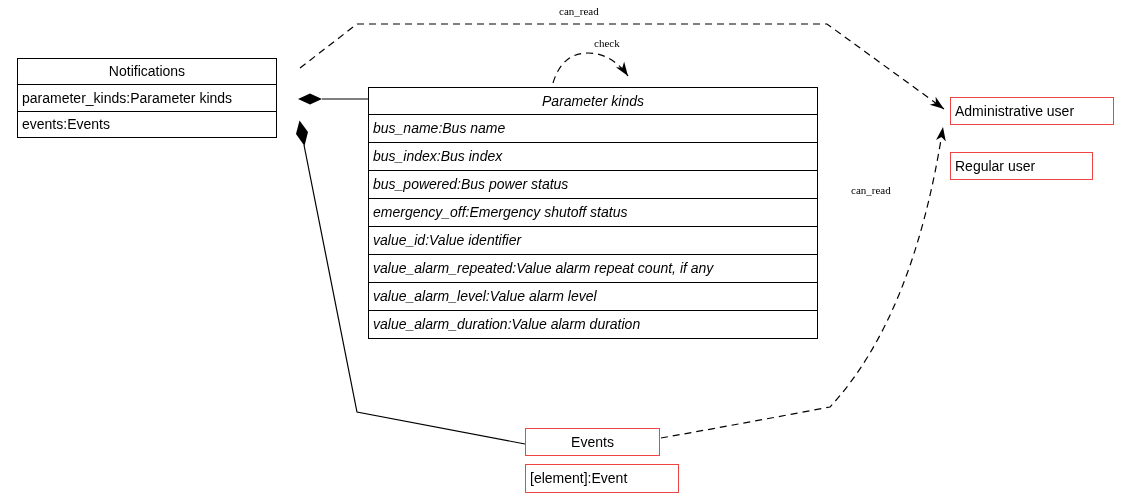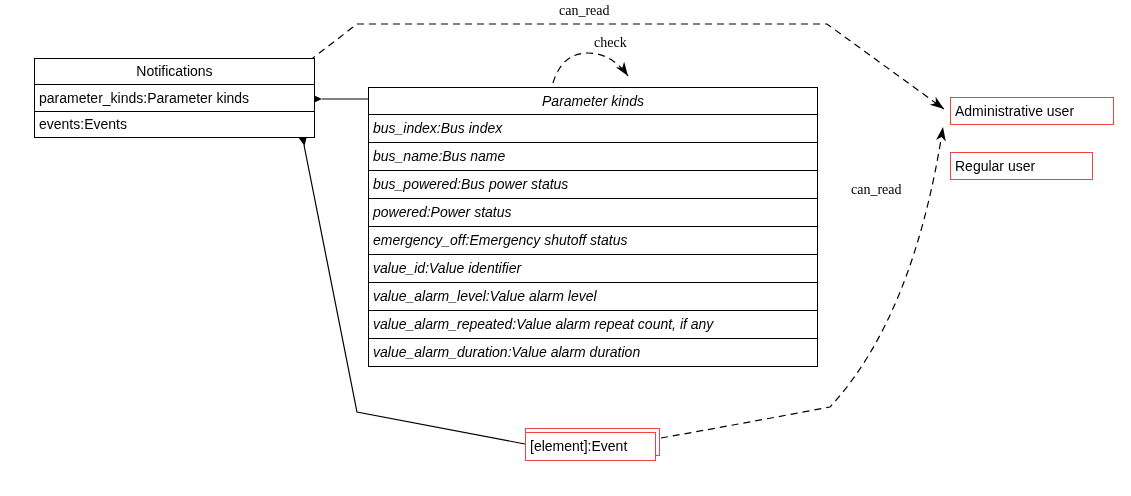--- a/index.html
+++ b/index.html
@@ -34,21 +34,21 @@
     white-space:nowrap;
     overflow:hidden;
   }
   .h28{height:28px;line-height:26px;}
   .h29{height:29px;line-height:27px;}
   .h27{height:27px;line-height:25px;}
   #edges{position:absolute;left:0;top:0;width:1131px;height:496px;pointer-events:none;}
   .edge-label{
     position:absolute;
     font-family:"Liberation Serif", serif;
-    font-size:14px;
+    font-size:11px;
     line-height:14px;
     background:#fff;
     white-space:nowrap;
   }
 </style>
 </head>
 <body>
 
 <div id="canvas">
 
@@ -65,42 +65,41 @@
 
     <path d="M661,438 Q745,423 830,407 Q914,316 943,127" fill="none" stroke="#000" stroke-width="1.2" stroke-dasharray="7 5" marker-end="url(#vee)"></path>
 
     <path d="M322,99 L368,99" fill="none" stroke="#000" stroke-width="1.2"></path>
     <polygon points="298,99 310,93.5 322,99 310,104.5" fill="#000"></polygon>
 
     <path d="M304,145 L357,412 L525,444" fill="none" stroke="#000" stroke-width="1.2"></path>
     <polygon points="299.5,120.5 308,132 304.5,146 296,134" fill="#000"></polygon>
   </svg>
 
-  <div class="node" style="left:34px;top:58px;width:281px;">
+  <div class="node" style="left:17px;top:58px;width:260px;">
     <div class="trow title h27">Notifications</div>
     <div class="trow h28">parameter_kinds:Parameter kinds</div>
     <div class="trow h27">events:Events</div>
   </div>
 
   <div class="node" style="left:368px;top:87px;width:450px;font-style:italic;">
     <div class="trow title h28">Parameter kinds</div>
+    <div class="trow h29">bus_name:Bus name</div>
     <div class="trow h29">bus_index:Bus index</div>
-    <div class="trow h29">bus_name:Bus name</div>
     <div class="trow h29">bus_powered:Bus power status</div>
-    <div class="trow h29">powered:Power status</div>
     <div class="trow h29">emergency_off:Emergency shutoff status</div>
     <div class="trow h29">value_id:Value identifier</div>
+    <div class="trow h29">value_alarm_repeated:Value alarm repeat count, if any</div>
     <div class="trow h29">value_alarm_level:Value alarm level</div>
-    <div class="trow h29">value_alarm_repeated:Value alarm repeat count, if any</div>
     <div class="trow h29">value_alarm_duration:Value alarm duration</div>
   </div>
 
   <div class="cell h28" style="left:950px;top:97px;width:164px;">Administrative user</div>
   <div class="cell h28" style="left:950px;top:152px;width:143px;">Regular user</div>
 
   <div class="cell h28 title" style="left:525px;top:428px;width:135px;">Events</div>
-  <div class="cell h29" style="left:525px;top:432px;width:131px;">[element]:Event</div>
+  <div class="cell h29" style="left:525px;top:464px;width:154px;">[element]:Event</div>
 
   <div class="edge-label" style="left:559px;top:4px;">can_read</div>
   <div class="edge-label" style="left:570px;top:36px;margin-left:24px;">check</div>
   <div class="edge-label" style="left:851px;top:183px;">can_read</div>
 
 </div>
 
 </body></html>

